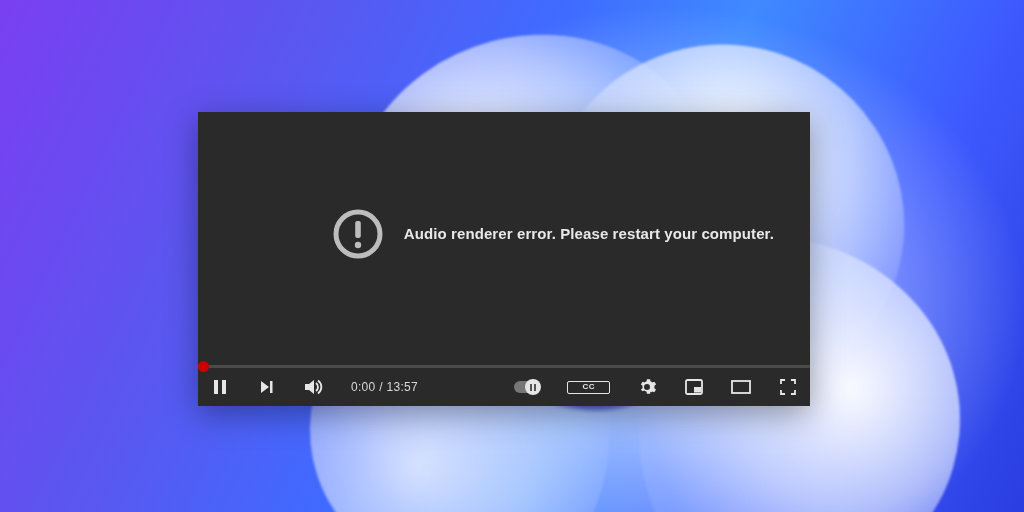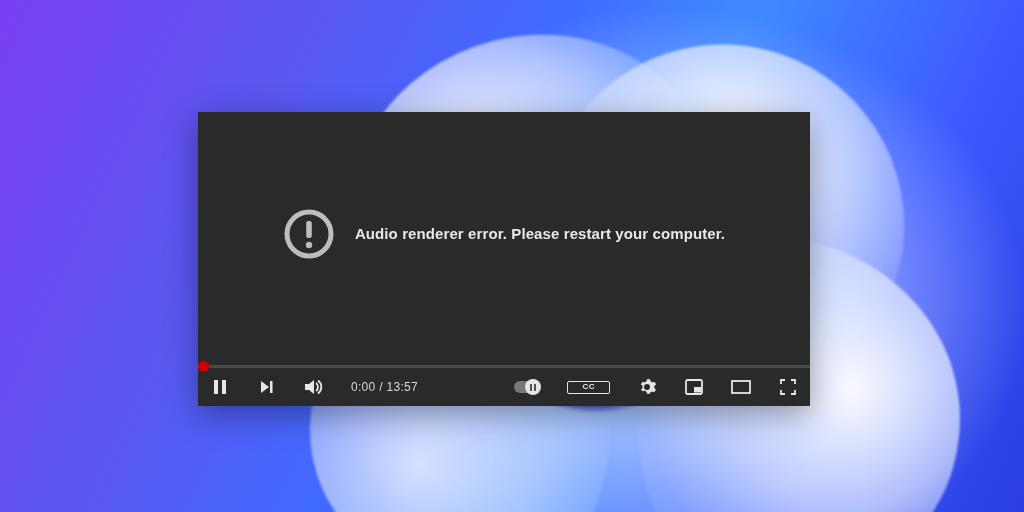--- a/index.html
+++ b/index.html
@@ -37,21 +37,21 @@
     height: 294px;
     background: #2a2a2a;
     box-shadow: 0 8px 30px rgba(0,0,0,0.35);
     display: flex;
     flex-direction: column;
   }
   .video-area {
     flex: 1;
     display: flex;
     align-items: center;
-    justify-content: center;
+    justify-content: flex-end;
     gap: 20px;
     padding: 0 36px 10px 36px;
   }
   .err-icon svg { display: block; }
   .err-text {
     color: #e8e8e8;
     font-size: 15px;
     font-weight: 700;
     letter-spacing: 0.1px;
   }

